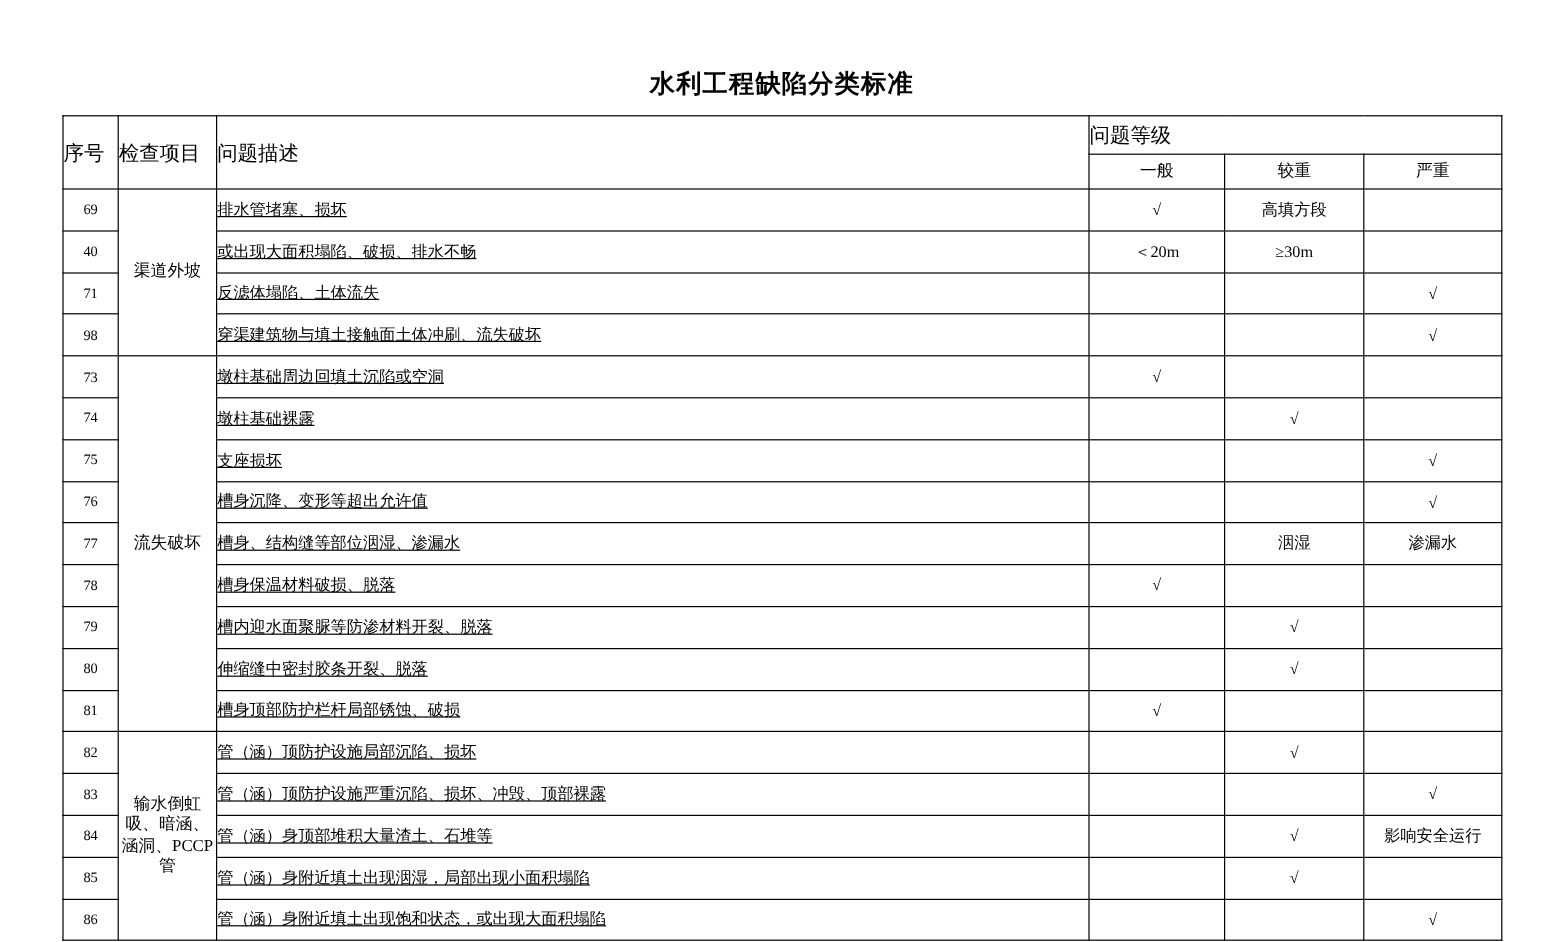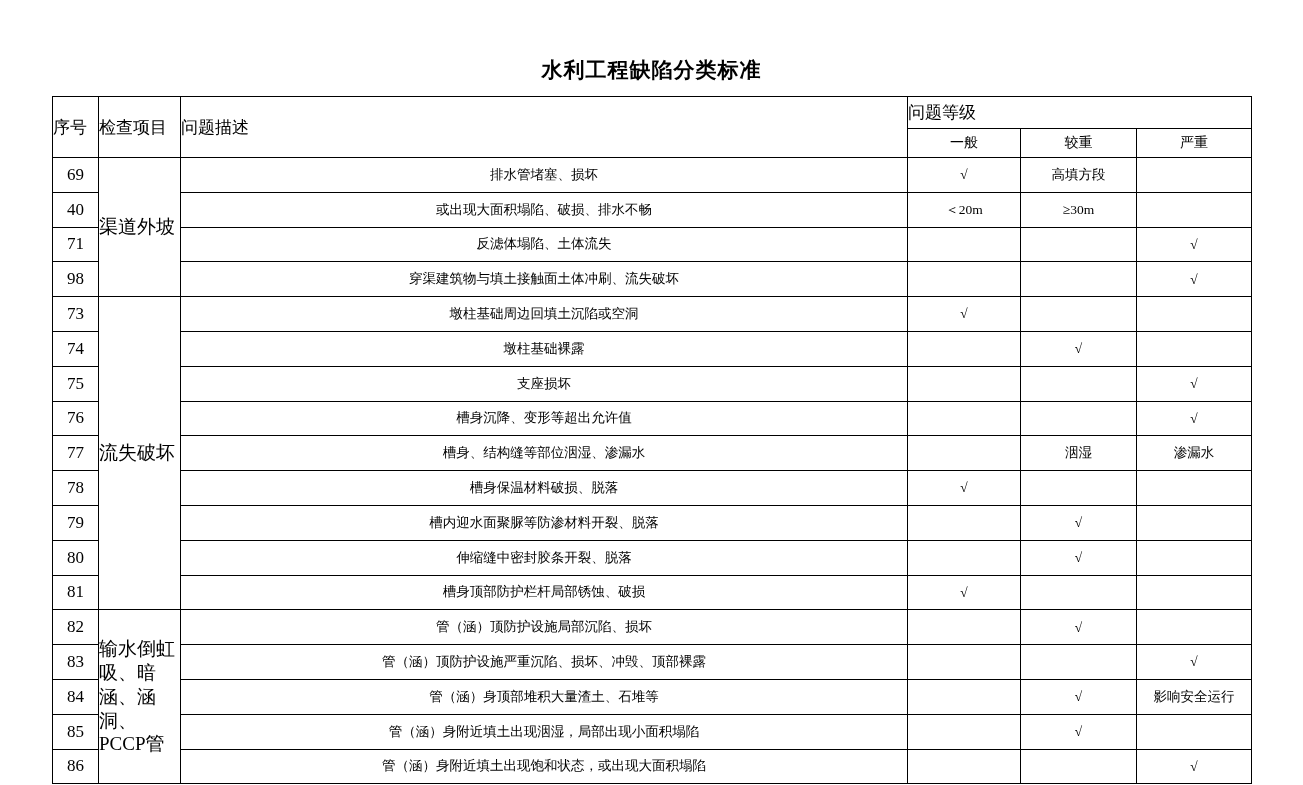--- a/index.html
+++ b/index.html
@@ -52,32 +52,34 @@
   }
   th.hdr-sub {
     text-align: center;
     height: 28px;
     font-size: 14px;
     margin-top: 36px;
   }
   td.c-no {
     text-align: center;
     height: 33.8px;
-    font-size: 17px;
+    font-size: 12px;
     margin-left: 16px;
   }
   td.c-item {
-    font-size: 19px;
+    text-align: center;
+    font-size: 14px;
     line-height: 1.25;
     padding: 0 3px;
   }
   td.c-desc {
-    text-align: center;
+    text-align: left;
     padding-left: 7px;
     font-size: 13.5px;
+    text-decoration: underline;
   }
   td.c-lvl {
     text-align: center;
     font-size: 13.5px;
   }
   col.col-no    { width: 46px; }
   col.col-item  { width: 82px; }
   col.col-desc  { width: 727px; }
   col.col-l1    { width: 113px; }
   col.col-l2    { width: 116px; }

